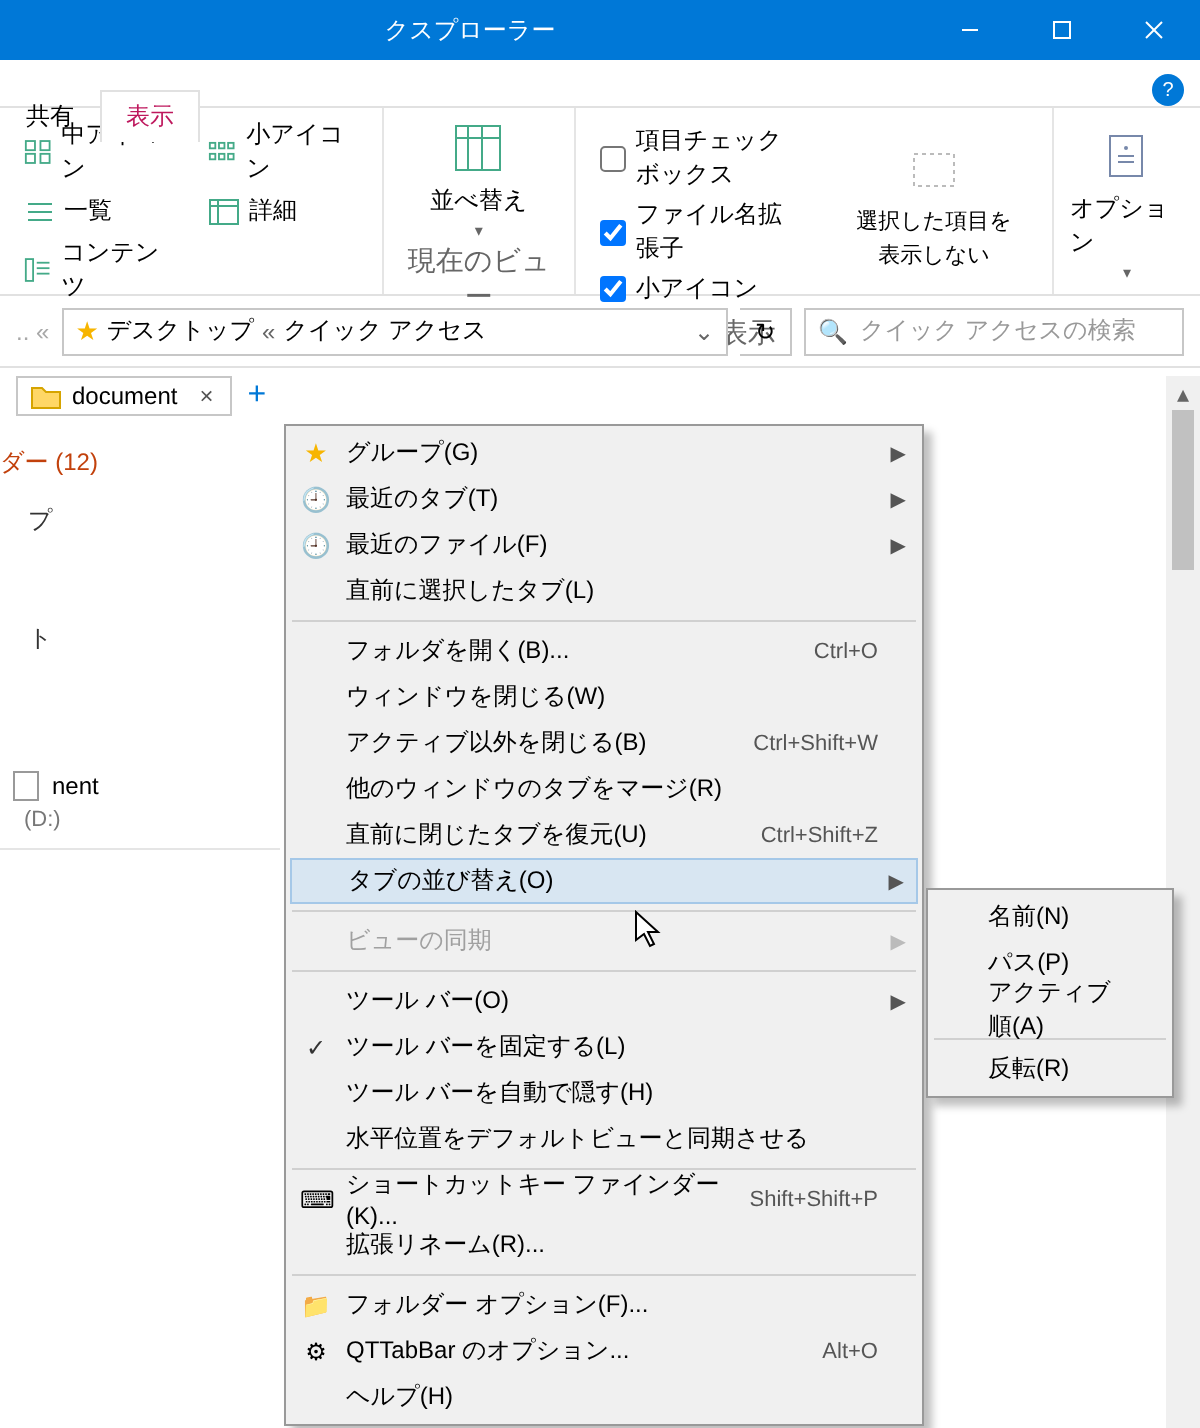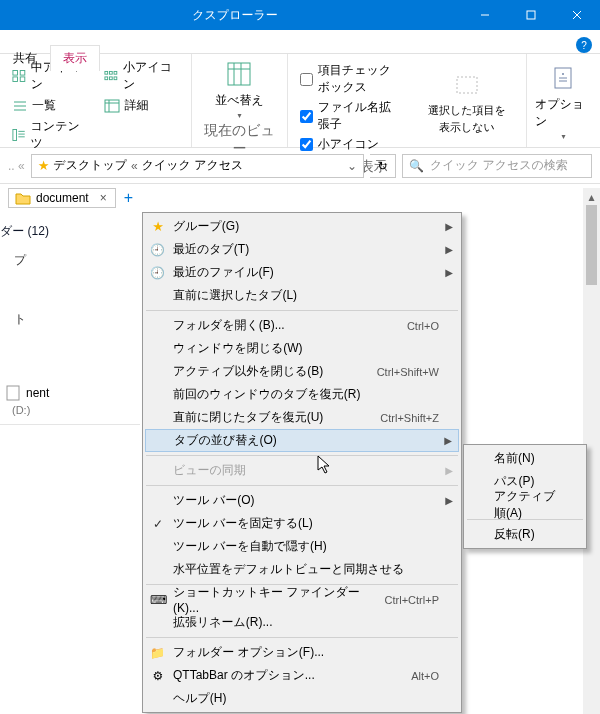--- a/index.html
+++ b/index.html
@@ -35,21 +35,21 @@
 .reload { width:26px; height:24px; border:1px solid #c7c7c7; display:flex; align-items:center; justify-content:center; border-left:none; }
 .search { width:190px; border:1px solid #c7c7c7; height:24px; display:flex; align-items:center; padding:0 6px; gap:6px; }
 .search span.ph { color:#999; }
 .mag { color:#555; }
 .filetab-row { display:flex; align-items:center; height:28px; padding:0 8px; gap:8px; }
 .file-tab { display:flex; align-items:center; gap:5px; border:1px solid #c7c7c7; padding:2px 8px 2px 6px; background:#fff; }
 .folder-icon { width:16px; height:14px; }
 .tab-x { color:#555; padding-left:6px; }
 .plus { color:#0078d7; font-size:16px; }
 .left-col { position:absolute; left:0; top:219px; width:140px; }
-.header-count { color:#0f172a; padding:4px 0 8px 0; }
+.header-count { color:#c2410c; padding:4px 0 8px 0; }
 .nav-item { padding:4px 0 4px 6px; }
 .nav-item.sub { padding-left:14px; color:#333; }
 .nav-file { display:flex; align-items:center; gap:6px; padding:3px 0 3px 6px; }
 .nav-loc { color:#777; font-size:11px; padding-left:12px; }
 .divider { border-bottom:1px solid #e5e5e5; margin:8px 0; }
 .scroll-track { position:absolute; right:0; top:188px; bottom:0; width:17px; background:#f0f0f0; }
 .scroll-up { height:17px; display:flex; align-items:center; justify-content:center; color:#666; }
 .scroll-thumb { margin:0 3px; background:#c1c1c1; height:80px; }
 .ctx-menu, .sub-menu { position:absolute; background:#f0f0f0; border:1px solid #999; box-shadow:4px 4px 4px rgba(0,0,0,0.25); padding:2px; }
 .ctx-menu { left:142px; top:212px; width:320px; }
@@ -277,21 +277,21 @@
       <span class="shortcut">Ctrl+O</span>
     </div>
   <div class="menu-row">
       <span>ウィンドウを閉じる(W)</span>
     </div>
   <div class="menu-row">
       <span>アクティブ以外を閉じる(B)</span>
       <span class="shortcut">Ctrl+Shift+W</span>
     </div>
   <div class="menu-row">
-      <span>前回のウィンドウのタブを復元(R)</span>
+      <span>他のウィンドウのタブをマージ(R)</span>
     </div>
   <div class="menu-row">
       <span>直前に閉じたタブを復元(U)</span>
       <span class="shortcut">Ctrl+Shift+Z</span>
     </div>
   <div class="menu-row hl">
       <span>タブの並び替え(O)</span>
       <span class="arw">▶</span>
     </div>
   <div class="menu-sep"></div>
@@ -311,21 +311,21 @@
   <div class="menu-row">
       <span>ツール バーを自動で隠す(H)</span>
     </div>
   <div class="menu-row">
       <span>水平位置をデフォルトビューと同期させる</span>
     </div>
   <div class="menu-sep"></div>
   <div class="menu-row">
       <span class="ico">⌨</span>
       <span>ショートカットキー ファインダー(K)...</span>
-      <span class="shortcut">Ctrl+Ctrl+P</span>
+      <span class="shortcut">Shift+Shift+P</span>
     </div>
   <div class="menu-row">
       <span>拡張リネーム(R)...</span>
     </div>
   <div class="menu-sep"></div>
   <div class="menu-row">
       <span class="ico">📁</span>
       <span>フォルダー オプション(F)...</span>
     </div>
   <div class="menu-row">

